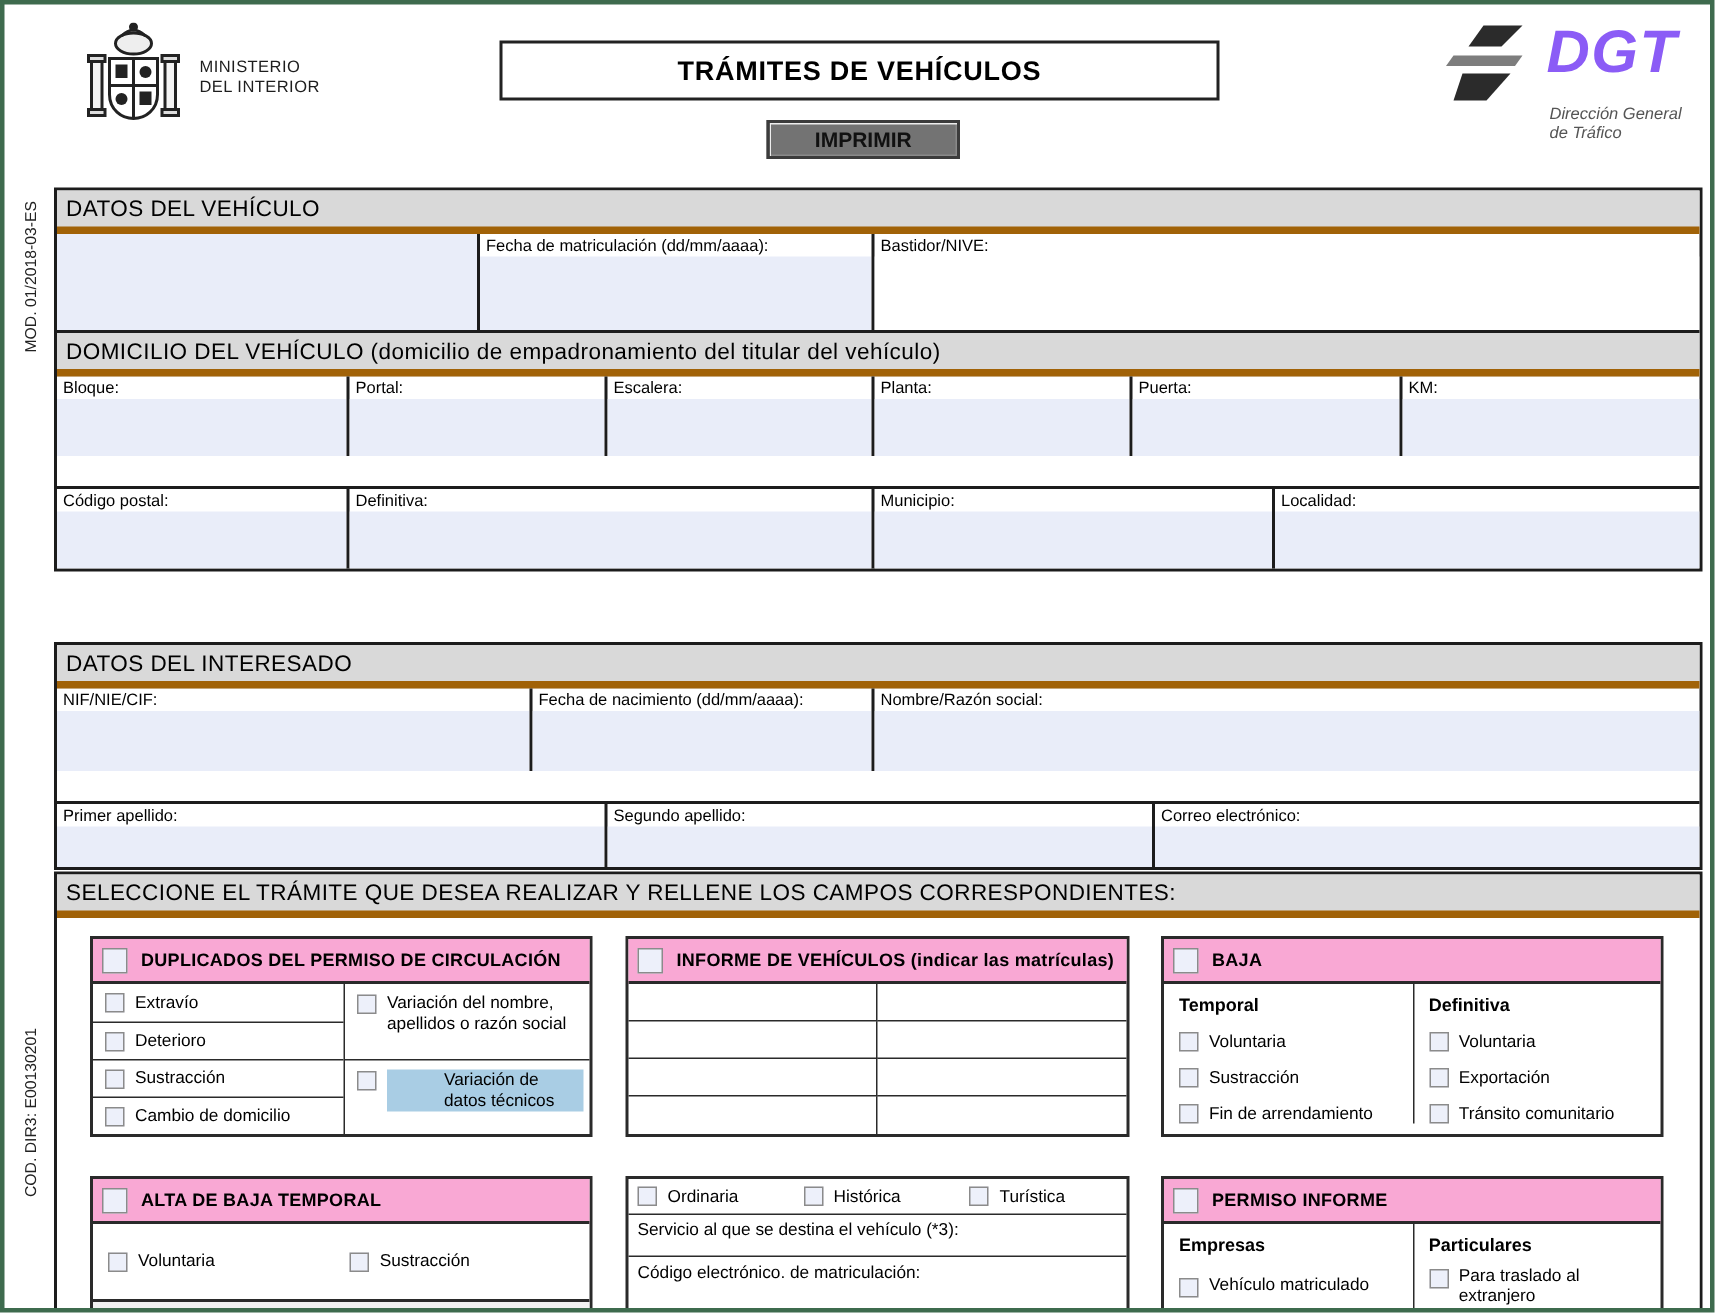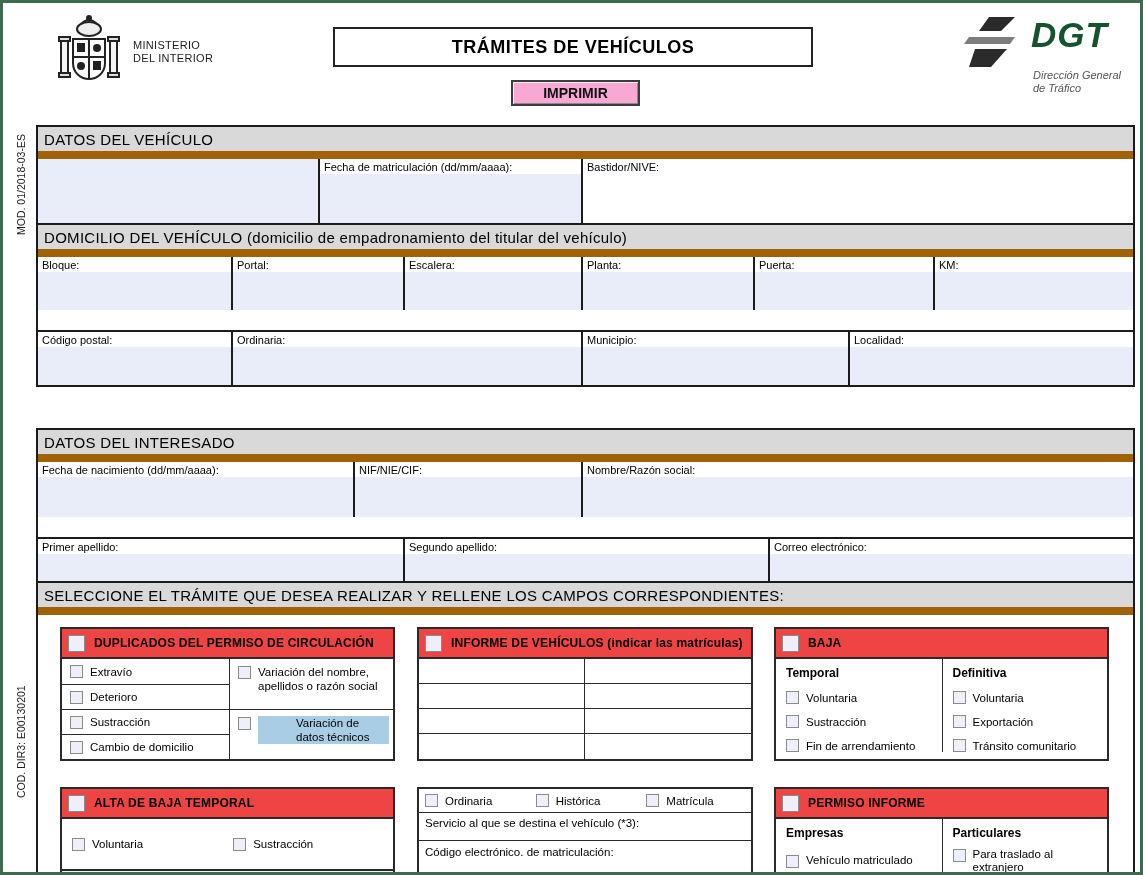--- a/index.html
+++ b/index.html
@@ -13,40 +13,40 @@
   
   .coat { position:absolute; left:55px; top:12px; }
   .ministry { position:absolute; left:130px; top:36px; font-size:11px; line-height:13px; letter-spacing:.3px; color:#1d1d1d; }
   .title-box {
     position:absolute; left:330px; top:24px; width:480px; height:40px;
     border:2px solid #222; display:flex; align-items:center; justify-content:center;
     font-size:18px; font-weight:bold; letter-spacing:.5px;
   }
   .print-btn {
     position:absolute; left:508px; top:77px; width:129px; height:26px;
-    background:#f9a8d4; border:2px solid #3c3c3c;
+    background:#737373; border:2px solid #3c3c3c;
     box-shadow:inset 1px 1px 0 #eee, inset -1px -1px 0 #8a8a8a;
     font-family:"Liberation Sans", sans-serif; font-size:14px; font-weight:bold; color:#111;
     cursor:pointer;
   }
   .dgt { position:absolute; left:952px; top:12px; width:180px; }
   .dgt-row { display:flex; align-items:flex-start; }
-  .dgt-acronym { font-size:35px; font-weight:bold; font-style:italic; color:#14532d; line-height:40px; letter-spacing:1px; margin-left:2px; }
+  .dgt-acronym { font-size:40px; font-weight:bold; font-style:italic; color:#8b5cf6; line-height:40px; letter-spacing:1px; margin-left:2px; }
   .dgt-sub { font-size:11px; font-style:italic; color:#555; line-height:13px; margin-left:78px; margin-top:-6px; }
 
   
   .vtext { position:absolute; white-space:nowrap; font-size:10.5px; color:#222;
            transform:rotate(-90deg); transform-origin:left top; }
   .vtext-top { left:12px; top:232px; }
   .vtext-bottom { left:12px; top:795px; }
 
   
   .sec { position:absolute; left:33px; width:1099px; border:2px solid #1c1c1c; background:#fff; }
   .sec-h {
-    background:#d9d9d9; border-bottom:8px solid #a16207;
+    background:#d9d9d9; border-bottom:5px solid #a16207;
     font-size:15px; letter-spacing:.3px; padding:4px 6px 3px 6px;
   }
   .sec-h.mid { border-top:2px solid #1c1c1c; }
   .frow { display:grid; }
   .frow + .frow { border-top:2px solid #1c1c1c;margin-top:20px; }
   .cell { display:flex; flex-direction:column; overflow:hidden; }
   .cell + .cell { border-left:2px solid #1c1c1c; }
   .cell .lbl { font-size:11px; padding:2px 4px 1px 4px; }
   .cell .fill { flex:1; background:#e9edf9; }
   .cell .fill.white { background:#fff; }
@@ -60,21 +60,21 @@
   #sec2 { top:425px; }
   #sec2 .r1 { grid-template-columns:315fr 228fr 552fr; height:55px; }
   #sec2 .r2 { grid-template-columns:365fr 365fr 365fr; height:44px; }
 
   
   #sec3 { top:578px; height:330px; }
   .sec3-content { position:relative; height:302px; background:#fff; }
   .panel { position:absolute; border:2px solid #2a2a2a; background:#fff; }
   .panel-h {
     display:flex; align-items:center; gap:9px; height:30px;
-    padding:0 6px; background:#ef4444; border-bottom:2px solid #2a2a2a;
+    padding:0 6px; background:#f9a8d4; border-bottom:2px solid #2a2a2a;
   }
   .panel-h .ttl { font-size:12px; font-weight:bold; letter-spacing:.2px; }
   .cb { flex:0 0 auto; width:13px; height:13px; background:#edf0fa; border:1px solid #8b8b8b; }
   .cb.big { width:17px; height:17px; }
   .opt { display:flex; align-items:center; gap:7px; font-size:11.5px; }
   .opt.top { align-items:flex-start; }
   .opt.top .cb { margin-top:1px; }
   .colhead { font-size:12px; font-weight:bold; }
   .hl { background:#a9cde4;padding-left:38px; }
 
@@ -223,43 +223,43 @@
         <span class="lbl">KM:</span>
         <div class="fill"></div>
       </div>
     </div>
     <div class="frow r4">
       <div class="cell">
         <span class="lbl">Código postal:</span>
         <div class="fill"></div>
       </div>
       <div class="cell">
-        <span class="lbl">Ordinaria:</span>
+        <span class="lbl">Definitiva:</span>
         <div class="fill"></div>
       </div>
       <div class="cell">
         <span class="lbl">Municipio:</span>
         <div class="fill"></div>
       </div>
       <div class="cell">
         <span class="lbl">Localidad:</span>
         <div class="fill"></div>
       </div>
     </div>
   </div>
 
   <div class="sec" id="sec2">
     <div class="sec-h">DATOS DEL INTERESADO</div>
     <div class="frow r1">
       <div class="cell">
+        <span class="lbl">NIF/NIE/CIF:</span>
+        <div class="fill"></div>
+      </div>
+      <div class="cell">
         <span class="lbl">Fecha de nacimiento (dd/mm/aaaa):</span>
-        <div class="fill"></div>
-      </div>
-      <div class="cell">
-        <span class="lbl">NIF/NIE/CIF:</span>
         <div class="fill"></div>
       </div>
       <div class="cell">
         <span class="lbl">Nombre/Razón social:</span>
         <div class="fill"></div>
       </div>
     </div>
     <div class="frow r2">
       <div class="cell">
         <span class="lbl">Primer apellido:</span>
@@ -400,21 +400,21 @@
           <div class="opt">
             <span class="cb"></span>
             <span>Ordinaria</span>
           </div>
           <div class="opt">
             <span class="cb"></span>
             <span>Histórica</span>
           </div>
           <div class="opt">
             <span class="cb"></span>
-            <span>Matrícula</span>
+            <span>Turística</span>
           </div>
         </div>
         <div class="frow2">
           <span>Servicio al que se destina el vehículo (*3):</span>
         </div>
         <div class="frow3">
           <span>Código electrónico. de matriculación:</span>
         </div>
       </div>
 

